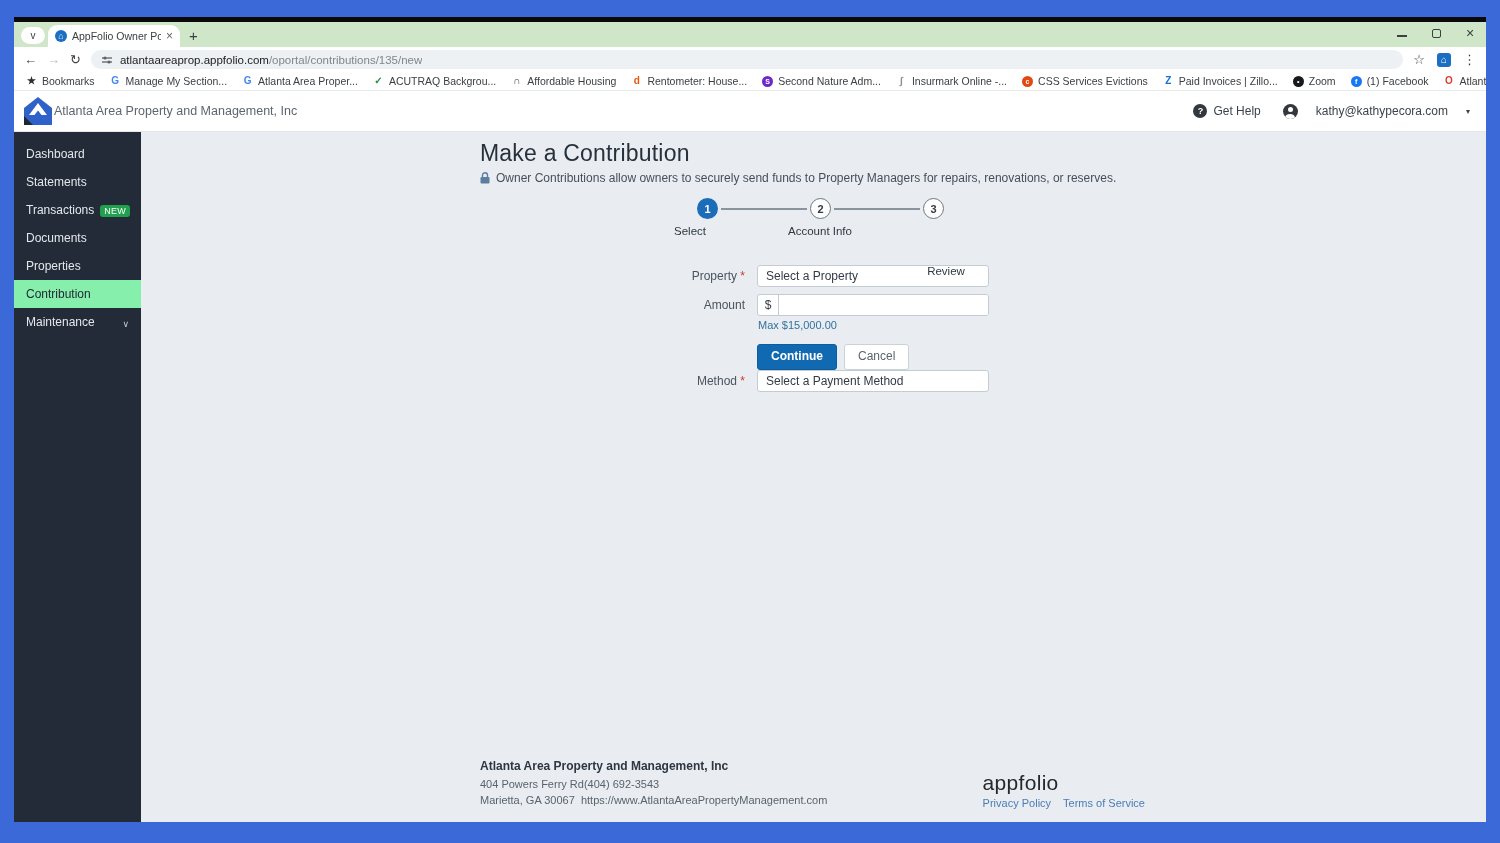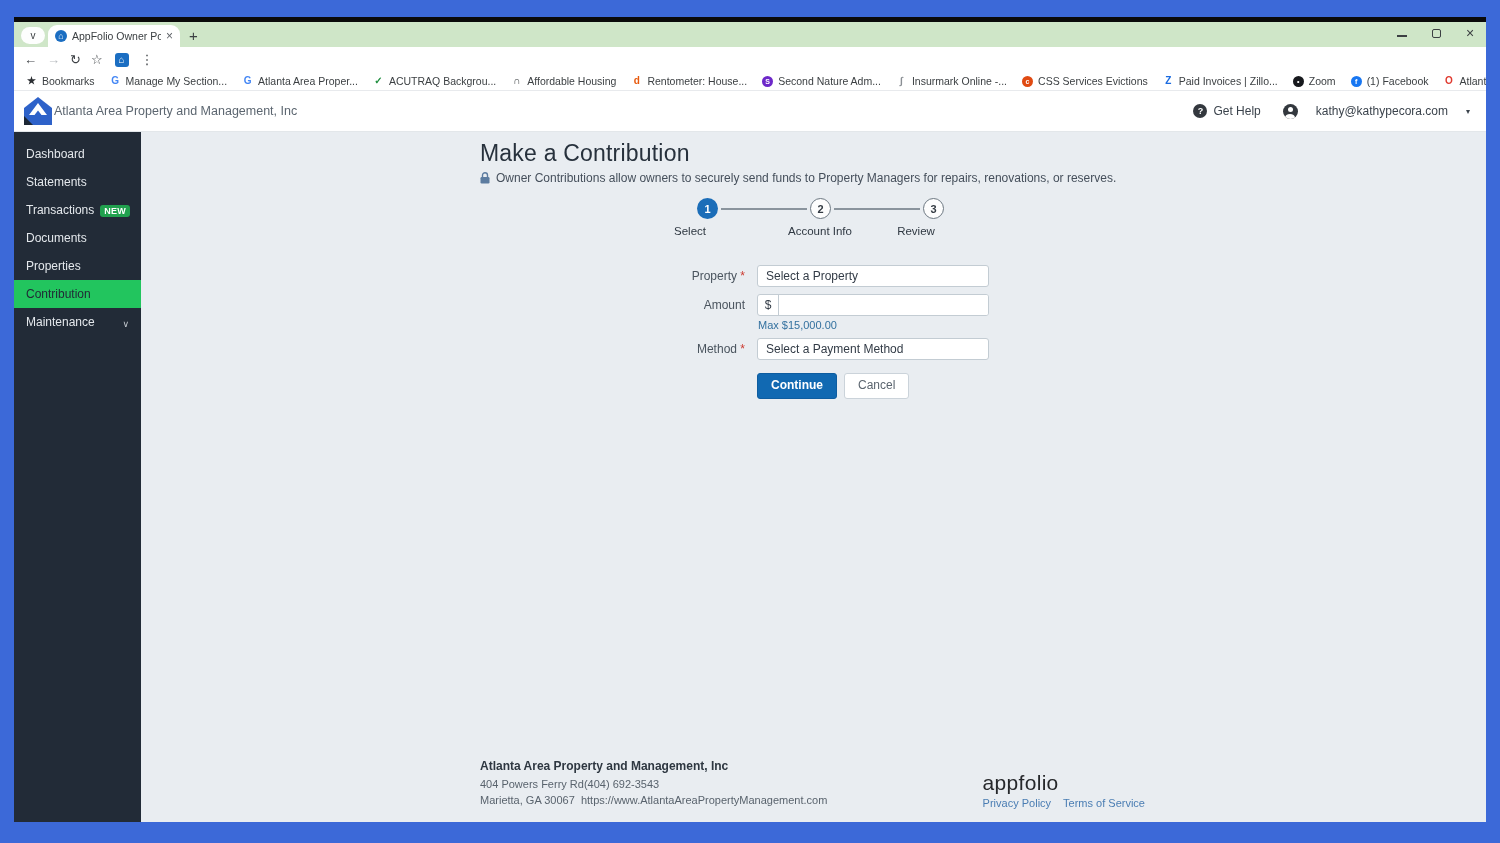--- a/index.html
+++ b/index.html
@@ -50,22 +50,22 @@
   .account { display:flex; align-items:center; gap:18px; font-size:12px; color:#3b434c; cursor:pointer; }
   .person-ic { position:relative; width:15px; height:15px; border-radius:50%; background:#33383e; overflow:hidden; }
   .person-ic::before { content:""; position:absolute; top:3px; left:5px; width:5px; height:5px; border-radius:50%; background:#fff; }
   .person-ic::after { content:""; position:absolute; top:10px; left:2.5px; width:10px; height:7px; border-radius:50% 50% 0 0; background:#fff; }
   .caret { font-size:8px; color:#3b434c; }
 
   
   .app-body { flex:1; display:flex; min-height:0; }
   .sidebar { width:127px; background:#222b37; color:#e4e8ec; padding-top:8px; font-size:12px; flex:none; }
   .side-item { padding:7px 12px; display:flex; align-items:flex-end; gap:6px; cursor:pointer; }
-  .side-item.active { background:#22c55e; color:#212b36; }
-  .badge-new { background:#21a14e; color:#fff; font-size:9px; font-weight:bold; padding:1px 4px; border-radius:3px; letter-spacing:0.3px; }
+  .side-item.active { background:#86efac; color:#212b36; }
+  .badge-new { background:#21a14e; color:#fff; font-size:9px; font-weight:normal; padding:1px 4px; border-radius:3px; letter-spacing:0.3px; }
   .side-chevron { margin-left:auto; font-size:9px; color:#c7ccd2; }
 
   .main { flex:1; background:#e9edf1; display:flex; flex-direction:column; min-width:0; overflow:hidden; }
   .content { width:665px; margin-left:339px; padding-top:8px; flex:none; }
   .page-title { font-size:23px; font-weight:500; color:#27313c; letter-spacing:0.2px; }
   .subtitle { display:flex; align-items:center; gap:6px; margin-top:4px; font-size:12px; color:#454f5b; }
 
   
   .stepper { position:relative; height:44px; margin-top:13px; }
   .step-circle { position:absolute; top:0; width:21px; height:21px; border-radius:50%; display:flex; align-items:center; justify-content:center; font-size:11px; font-weight:bold; }
@@ -124,20 +124,29 @@
             <span class="wc-restore"></span>
           </span>
         <span class="wc wc-close">×</span>
       </div>
     </div>
 
     <div class="addr-row">
       <span class="nav-ic">←</span>
       <span class="nav-ic disabled">→</span>
       <span class="nav-ic">↻</span>
+      <div class="url-pill">
+        <svg class="tune-svg" width="12" height="12" viewBox="0 0 12 12">
+          <line x1="1" y1="4" x2="11" y2="4" stroke="#5f6368" stroke-width="1.3"></line>
+          <line x1="1" y1="8" x2="11" y2="8" stroke="#5f6368" stroke-width="1.3"></line>
+          <circle cx="4" cy="4" r="1.6" fill="#5f6368"></circle>
+          <circle cx="8" cy="8" r="1.6" fill="#5f6368"></circle>
+        </svg>
+        <span class="url-text"><span class="url-host">atlantaareaprop.appfolio.com</span><span class="url-path">/oportal/contributions/135/new</span></span>
+      </div>
       <div class="addr-right">
         <span class="nav-ic">☆</span>
         <span class="mini-house">⌂</span>
         <span class="nav-ic">⋮</span>
       </div>
     </div>
 
     <div class="bookmarks-row">
       <span class="bm">
           <span class="bm-fav" style="color: rgb(42, 45, 49);">★</span>
@@ -257,49 +266,49 @@
           </div>
 
           <div class="stepper">
             <div class="step-circle active" style="left:217px;">1</div>
             <div class="step-line" style="left:241px; width:86px;"></div>
             <div class="step-circle upcoming" style="left:330px;">2</div>
             <div class="step-line" style="left:354px; width:86px;"></div>
             <div class="step-circle upcoming" style="left:443px;">3</div>
             <div class="step-label" style="left:210px;">Select</div>
             <div class="step-label" style="left:340px;">Account Info</div>
-            <div class="step-label" style="left:436px;">Review</div>
+            <div class="step-label" style="left:466px;margin-top:40px;">Review</div>
           </div>
 
           <div class="form">
             <div class="frow">
               <div class="flabel"><span>Property</span> <span class="req">*</span></div>
               <div class="select-box">Select a Property</div>
             </div>
             <div class="frow">
               <div class="flabel">Amount</div>
               <div>
                 <div class="amount-group">
                   <span class="amount-prefix">$</span>
                   <input class="amount-input" type="text" value="" style="">
                 </div>
                 <div class="hint">Max $15,000.00</div>
               </div>
             </div>
-            <div class="frow">
-              <div class="flabel"><span>Method</span> <span class="req">*</span></div>
-              <div class="select-box">Select a Payment Method</div>
-            </div>
             <div class="frow btn-row">
               <div></div>
               <div class="btns">
                 <button class="btn btn-primary">Continue</button>
                 <button class="btn btn-secondary">Cancel</button>
               </div>
             </div>
+            <div class="frow">
+              <div class="flabel"><span>Method</span> <span class="req">*</span></div>
+              <div class="select-box">Select a Payment Method</div>
+            </div>
           </div>
         </div>
 
         <div class="footer">
           <div>
             <div class="f-company">Atlanta Area Property and Management, Inc</div>
             <div class="f-line"><span>404 Powers Ferry Rd</span><span>(404) 692-3543</span></div>
             <div class="f-line"><span>Marietta, GA 30067</span>&nbsp;&nbsp;<span>https://www.AtlantaAreaPropertyManagement.com</span></div>
           </div>
           <div class="f-right">

